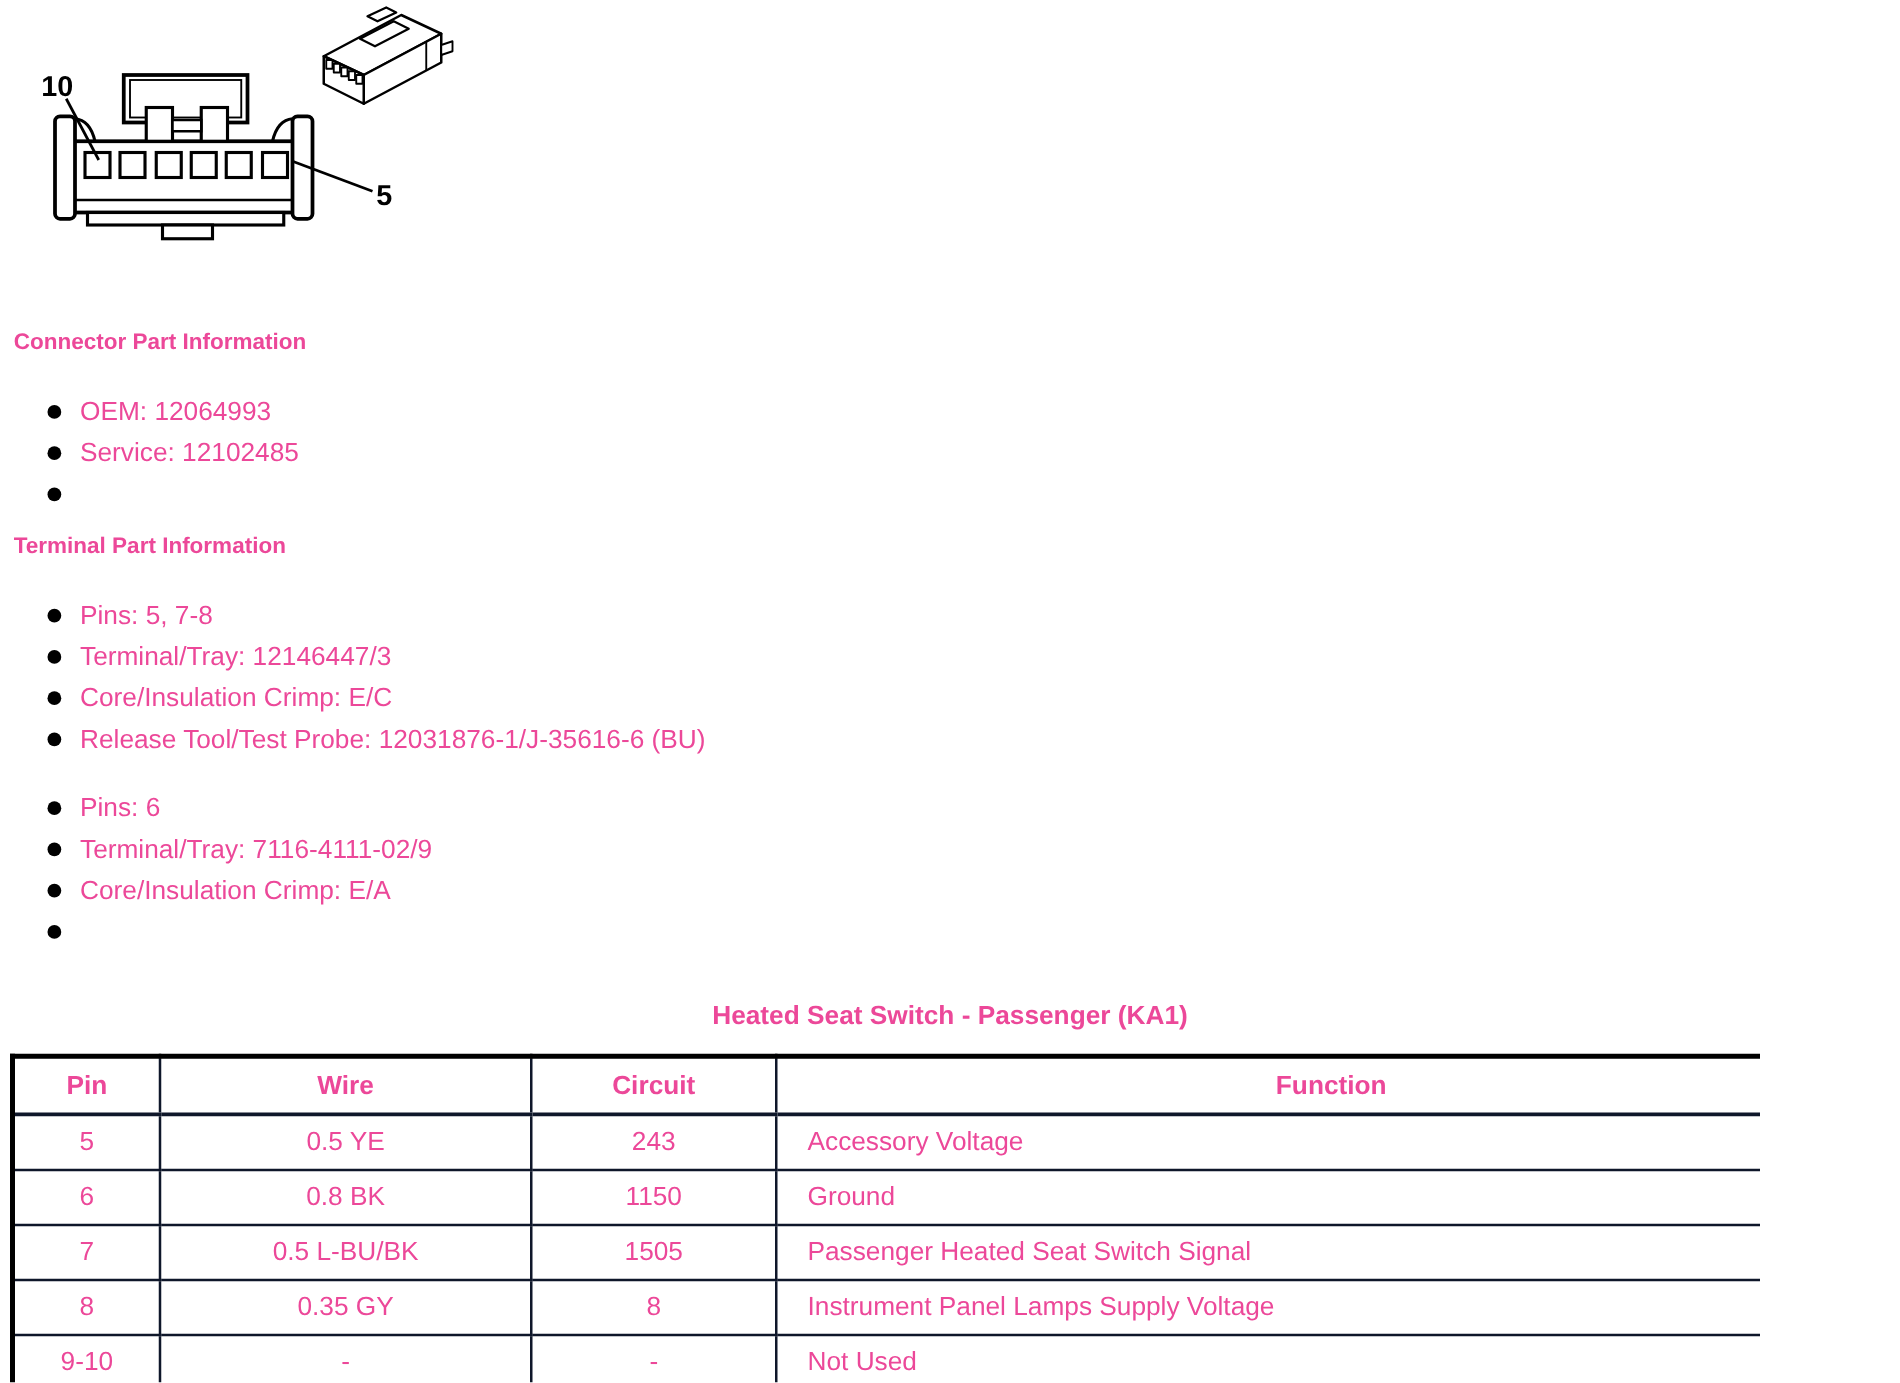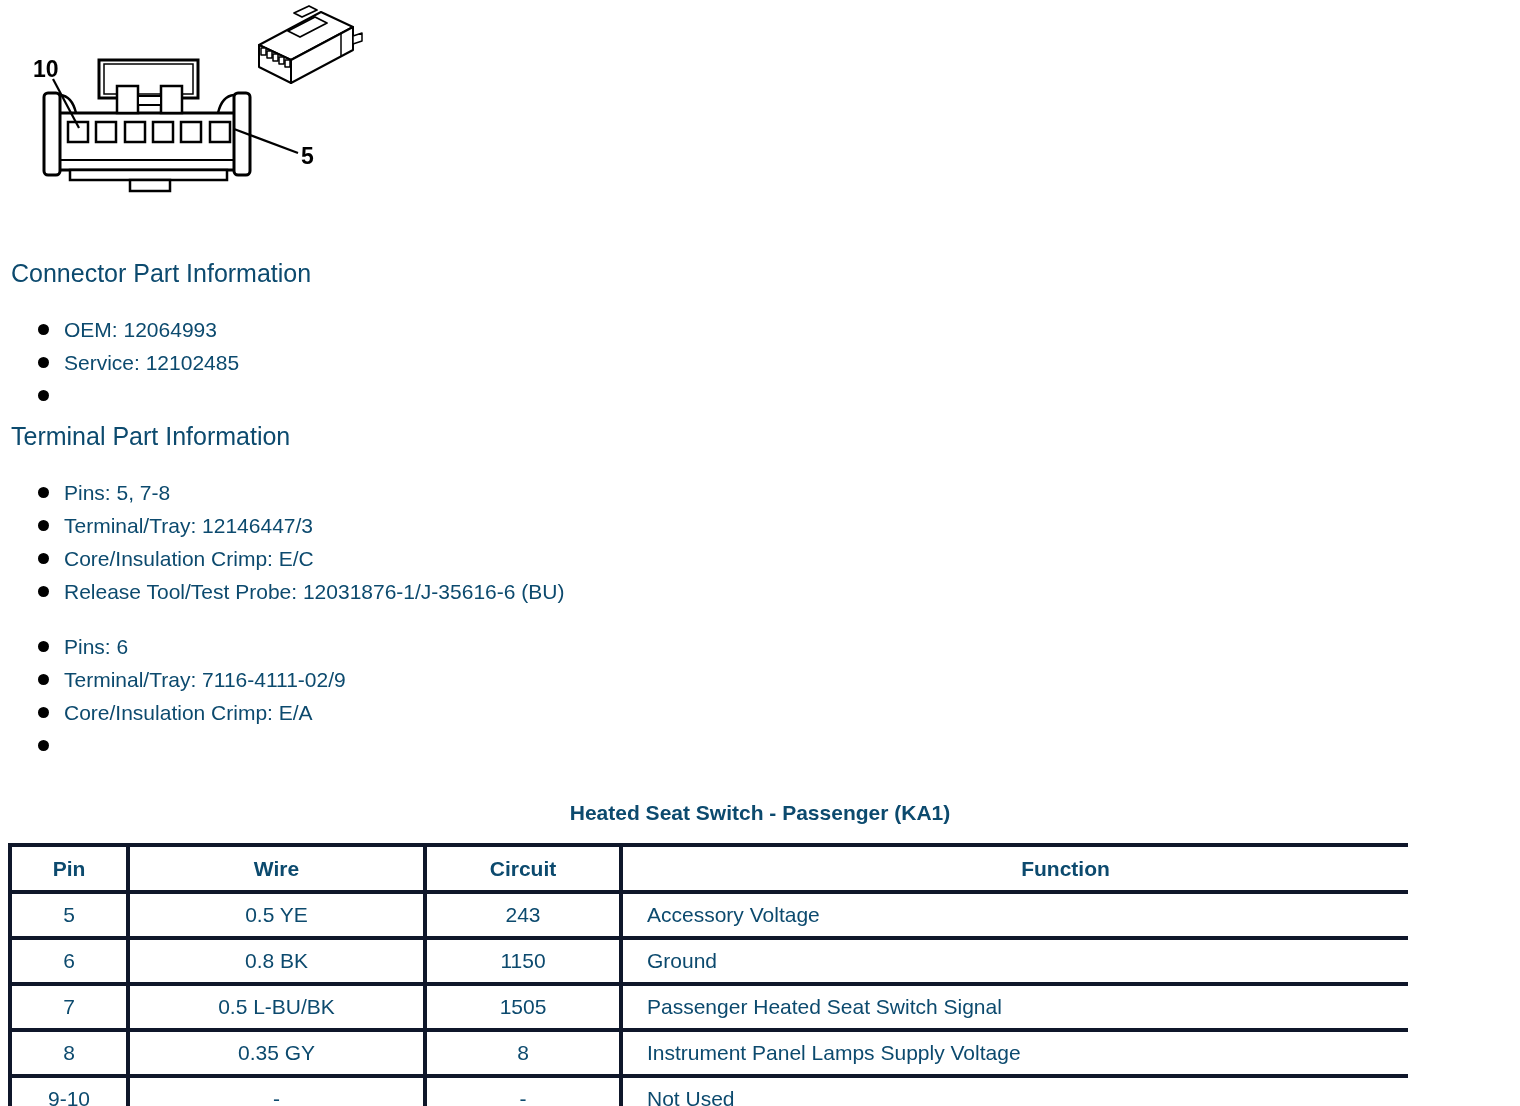--- a/index.html
+++ b/index.html
@@ -1,40 +1,40 @@
 <!DOCTYPE html>
 <html><head>
 <meta charset="utf-8">
 <style>
   html,body{margin:0;padding:0;background:#ffffff;}
   .page{
     position:relative;width:1408px;height:1106px;background:#ffffff;
-    font-family:"Liberation Sans",sans-serif;color:#0c4a6e;overflow:hidden;
+    font-family:"Liberation Sans",sans-serif;color:#ec4899;overflow:hidden;
   }
   .diagram{position:absolute;left:0;top:0;}
   .diagram .ln{stroke:#000;fill:none;}
   .diagram .shape{stroke:#000;fill:#ffffff;}
   .diagram text{font-family:"Liberation Sans",sans-serif;font-weight:bold;font-size:23px;fill:#000;}
-  .heading{position:absolute;left:11px;font-size:25px;font-weight:normal;line-height:24px;white-space:nowrap;}
+  .heading{position:absolute;left:11px;font-size:18px;font-weight:bold;line-height:24px;white-space:nowrap;}
   .pos-h1{top:261px;}
   .pos-h2{top:424px;}
   .bullet-list{position:absolute;left:38px;}
   .pos-list1{top:313px;}
   .pos-list2a{top:476px;}
   .pos-list2b{top:630px;}
   .bullet-item{display:flex;align-items:center;height:33px;text-align:center;}
   .dot{width:11px;height:11px;border-radius:50%;background:#000;margin-right:15px;flex:none;}
   .item-text{font-size:21px;white-space:nowrap;}
   .table-title{position:absolute;top:801px;left:8px;width:1504px;text-align:center;font-size:21px;font-weight:bold;}
   table.pinout{
     position:absolute;top:843px;left:8px;width:1504px;
     border-collapse:collapse;table-layout:fixed;background:#fff;
     border:4px solid #000;
   }
-  table.pinout th,table.pinout td{border:4px solid #0f172a;font-size:21px;overflow:hidden;}
+  table.pinout th,table.pinout td{border:2px solid #0f172a;font-size:21px;overflow:hidden;}
   table.pinout th{border-bottom-width:3px;font-weight:bold;text-align:center;height:41px;}
   table.pinout td{height:40px;}
   td.center{text-align:center;}
   td.fn{text-align:left;padding-left:24px;}
   col.c-pin{width:118px;} col.c-wire{width:297px;} col.c-circuit{width:196px;}
 </style>
 </head>
 <body>
 
 <div class="page">

